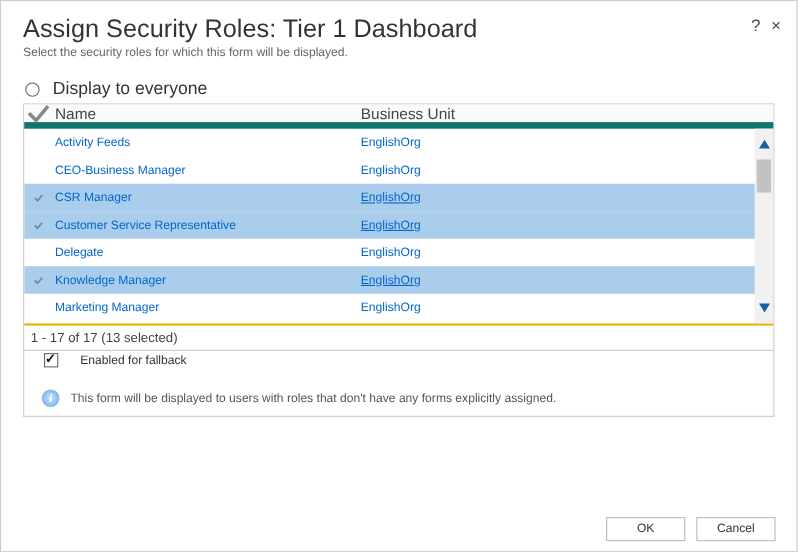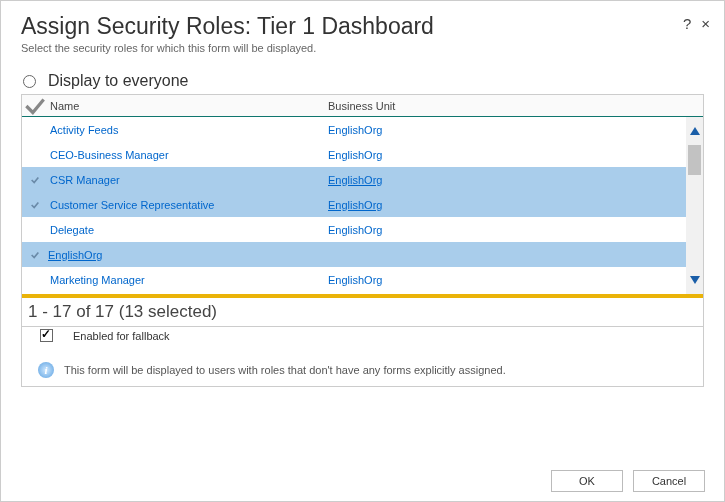--- a/index.html
+++ b/index.html
@@ -7,36 +7,36 @@
     .hdr { padding: 12px 20px 6px 20px; position: relative; }
     .title { font-size: 23px; font-weight: 300; color: #333; }
     .sub { font-size: 11px; color: #666; margin-top: 2px; }
     .topicons { position: absolute; right: 14px; top: 14px; display: flex; gap: 10px; color: #444; }
     .topicons span { cursor: pointer; font-size: 15px; }
     .content { padding: 10px 20px 0 20px; }
     .radio-row { display: flex; align-items: center; height: 22px; font-size: 16px; color: #333; }
     .radio { width: 13px; height: 13px; border: 1px solid #666; border-radius: 50%; margin: 0 12px 0 2px; position: relative; cursor: pointer; }
     .radio.sel::after { content: ""; position: absolute; width: 7px; height: 7px; background: #333; border-radius: 50%; top: 2px; left: 2px; }
     .grid-wrap { border: 1px solid #ccc; margin-top: 2px; }
-    .ghdr { display: flex; background: #fafafa; border-bottom: 1px solid #0f766e; font-size: 11px; color: #444; height: 22px; align-items: center; }
+    .ghdr { display: flex; background: #fafafa; border-bottom: 6px solid #0f766e; font-size: 14px; color: #444; height: 22px; align-items: center; }
     .cck { width: 26px; display: flex; justify-content: center; color: #888; }
     .cnm { width: 280px; padding-left: 2px; }
     .cbu { flex: 1; }
     .gbody { position: relative; height: 177px; }
     .rows { height: 100%; overflow: hidden; }
     .row { display: flex; align-items: center; height: 25px; font-size: 11px; }
     .row .cnm, .row .cbu { color: #0066cc; cursor: pointer; }
     .row.sel { background: #A9CDEB; }
     .row.sel .cbu { text-decoration: underline; }
     .row .cck svg { width: 10px; height: 10px; stroke: #6a8aa8; stroke-width: 2; fill: none; }
     .scroll { position: absolute; right: 0; top: 0; width: 17px; height: 100%; background: #f1f1f1; display: flex; flex-direction: column; justify-content: space-between; align-items: center; }
     .sbtn { height: 28px; width: 100%; display: flex; align-items: center; justify-content: center; cursor: pointer; }
     .sbtn svg { width: 12px; height: 12px; fill: #1a5ea8; }
     .thumb { position: absolute; right: 2px; top: 28px; width: 13px; height: 30px; background: #c2c2c2; }
-    .pager { font-size: 17px; color: #444; padding: 4px 6px; border-top: 4px solid #eab308; }
+    .pager { font-size: 12px; color: #444; padding: 4px 6px; border-top: 2px solid #eab308; }
     .fallback { border: 1px solid #ccc; border-top: none; padding: 2px 6px 8px 6px; font-size: 11px; color: #333; }
     .fbhdr { font-size: 11px; color: #333; margin-bottom: 4px; }
     .fbrow { display: flex; align-items: center; gap: 20px; padding-left: 12px; margin-bottom: 20px; }
     .chk { width: 13px; height: 13px; border: 1px solid #666; background: #fff; position: relative; cursor: pointer; }
     .chk.on::after { content: "✓"; position: absolute; top: -3px; left: 0; font-size: 12px; color: #000; font-weight: bold; }
     .fbinfo { display: flex; align-items: center; gap: 10px; padding-left: 10px; color: #555; }
     .infoico { width: 16px; height: 16px; border-radius: 50%; background: radial-gradient(#cfe8ff,#5aa0e0); color: #fff; font-weight: bold; font-size: 11px; display: flex; align-items: center; justify-content: center; font-style: italic; font-family: Georgia, serif; }
     .footer { position: absolute; bottom: 10px; right: 20px; display: flex; gap: 10px; }
     .btn { border: 1px solid #bbb; background: #fff; min-width: 72px; height: 22px; font-size: 11px; color: #333; cursor: pointer; }
   </style>
@@ -103,20 +103,21 @@
     <div class="cck"></div>
     <div class="cnm">Delegate</div>
     <div class="cbu">EnglishOrg</div>
   </div>
           <div class="row sel">
     <div class="cck">
       <svg viewBox="0 0 12 12">
                 <polyline points="2,6 5,9 10,3"></polyline>
               </svg>
     </div>
+    <div class="cnm">Knowledge Manager</div>
     <div class="cbu">EnglishOrg</div>
   </div>
           <div class="row">
     <div class="cck"></div>
     <div class="cnm">Marketing Manager</div>
     <div class="cbu">EnglishOrg</div>
   </div>
         </div>
       <div class="scroll">
         <div class="sbtn">

